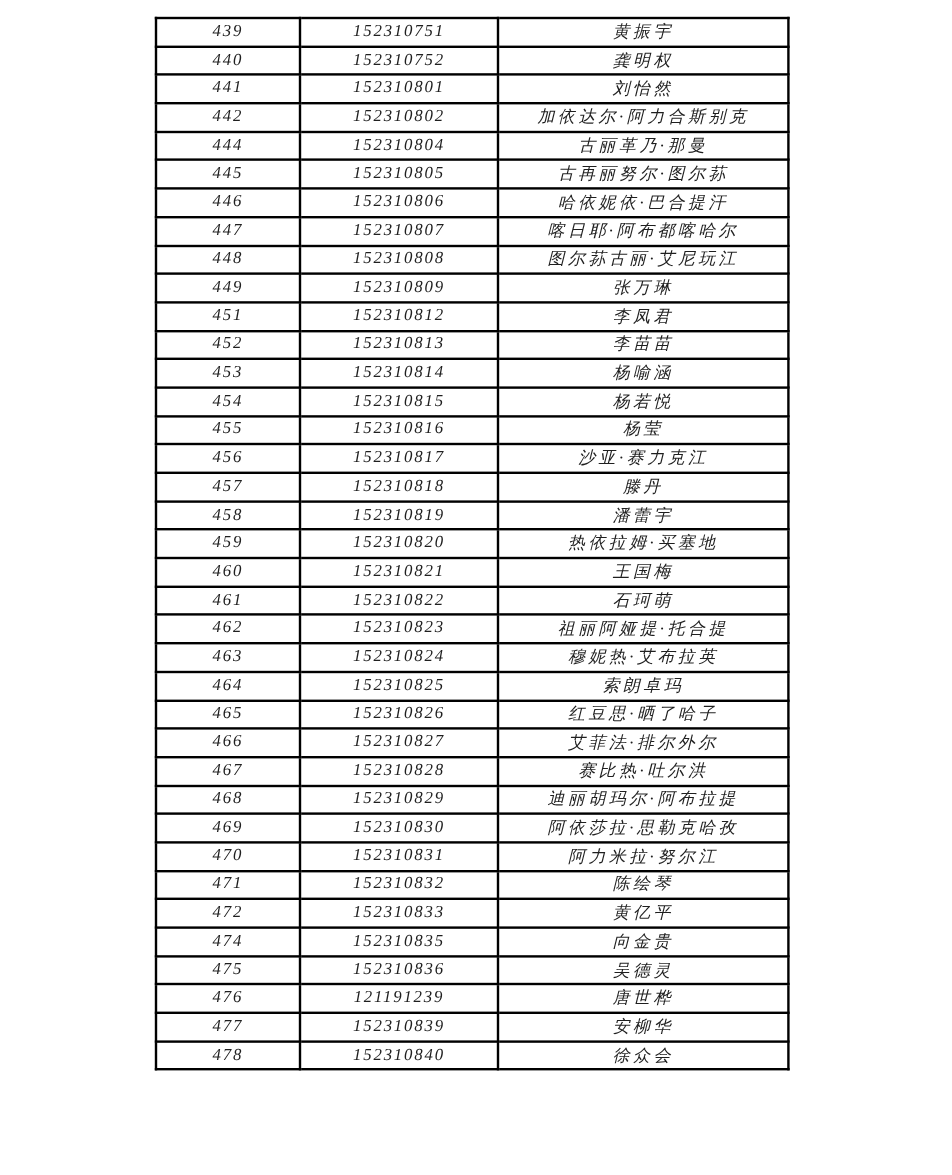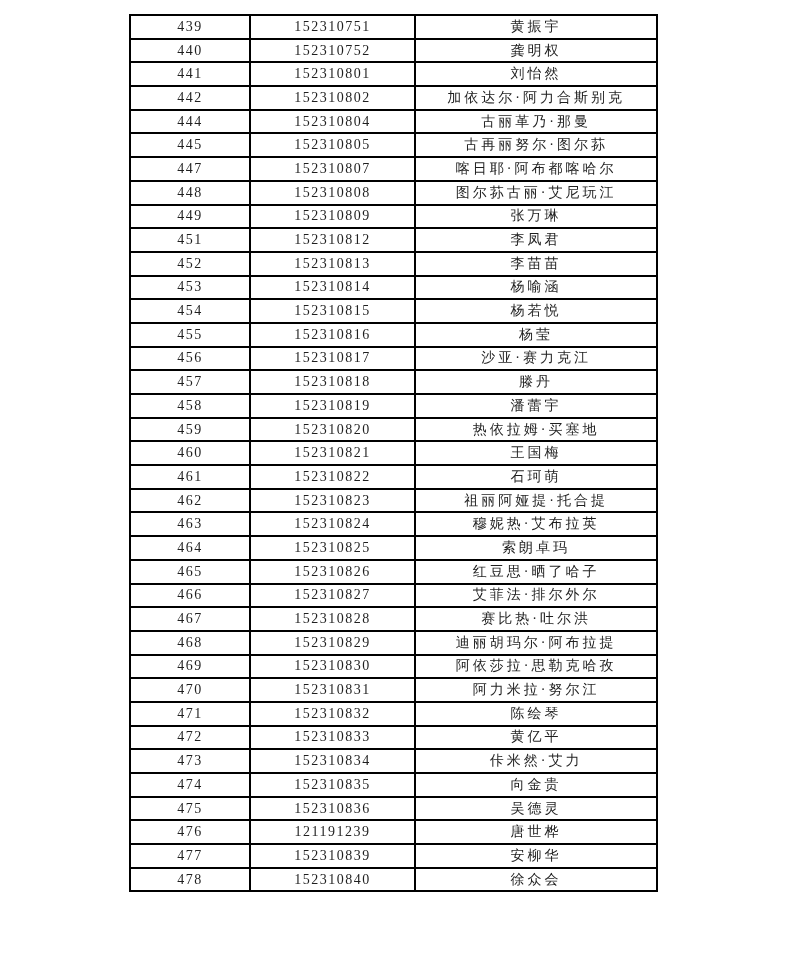--- a/index.html
+++ b/index.html
@@ -7,20 +7,21 @@
     padding: 0;
     background: #ffffff;
     font-family: "Liberation Serif", "DejaVu Serif", serif;
   }
   .page {
     position: relative;
     width: 793px;
     height: 979px;
     background: #ffffff;
     overflow: hidden;
+    font-style: italic;
   }
   .roster-table {
     position: absolute;
     left: 129px;
     top: 14px;
     border-collapse: collapse;
     table-layout: fixed;
     width: 529px;
   }
   .roster-table td {
@@ -73,20 +74,25 @@
           <td class="col-no">444</td>
           <td class="col-id">152310804</td>
           <td class="col-name">古丽革乃·那曼</td>
         </tr>
         <tr>
           <td class="col-no">445</td>
           <td class="col-id">152310805</td>
           <td class="col-name">古再丽努尔·图尔荪</td>
         </tr>
         <tr>
+          <td class="col-no">446</td>
+          <td class="col-id">152310806</td>
+          <td class="col-name">哈依妮依·巴合提汗</td>
+        </tr>
+        <tr>
           <td class="col-no">447</td>
           <td class="col-id">152310807</td>
           <td class="col-name">喀日耶·阿布都喀哈尔</td>
         </tr>
         <tr>
           <td class="col-no">448</td>
           <td class="col-id">152310808</td>
           <td class="col-name">图尔荪古丽·艾尼玩江</td>
         </tr>
         <tr>
@@ -196,25 +202,20 @@
         </tr>
         <tr>
           <td class="col-no">471</td>
           <td class="col-id">152310832</td>
           <td class="col-name">陈绘琴</td>
         </tr>
         <tr>
           <td class="col-no">472</td>
           <td class="col-id">152310833</td>
           <td class="col-name">黄亿平</td>
-        </tr>
-        <tr>
-          <td class="col-no">473</td>
-          <td class="col-id">152310834</td>
-          <td class="col-name">佧米然·艾力</td>
         </tr>
         <tr>
           <td class="col-no">474</td>
           <td class="col-id">152310835</td>
           <td class="col-name">向金贵</td>
         </tr>
         <tr>
           <td class="col-no">475</td>
           <td class="col-id">152310836</td>
           <td class="col-name">吴德灵</td>

